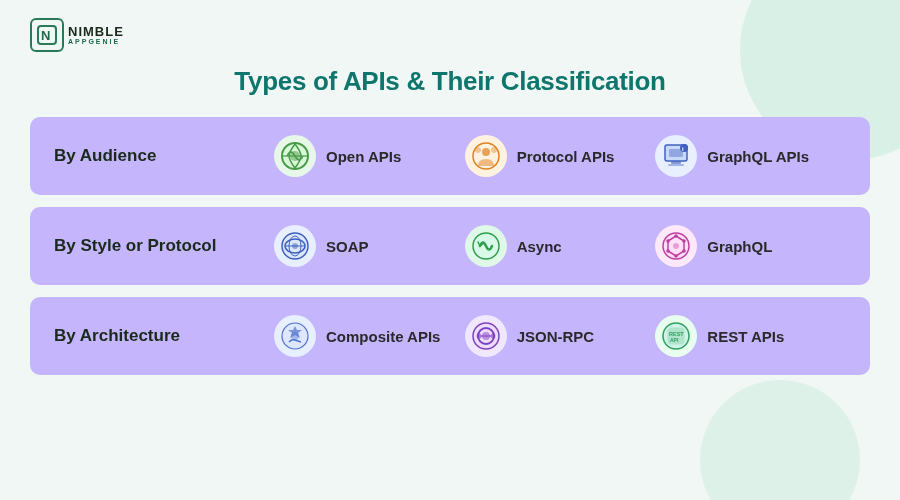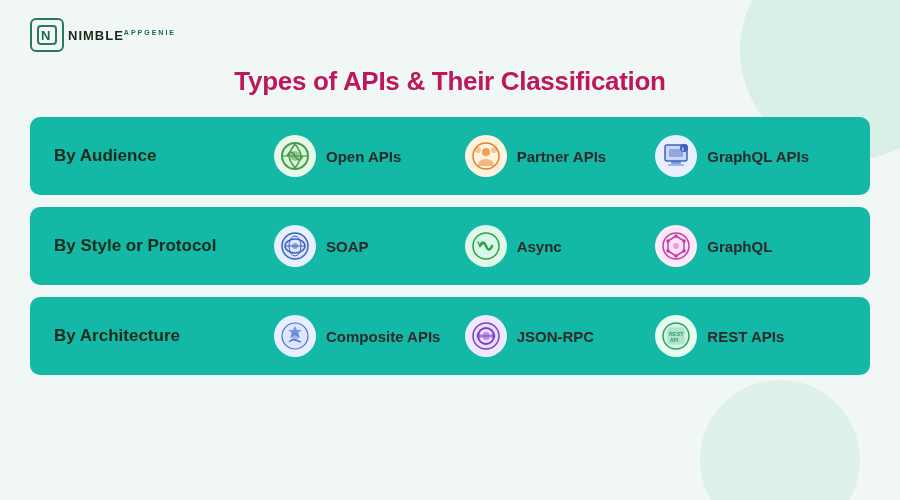--- a/index.html
+++ b/index.html
@@ -61,21 +61,21 @@
       border-radius: 6px;
       display: flex;
       align-items: center;
       justify-content: center;
       font-weight: 900;
       font-size: 15px;
       color: #1a6a4a;
     }
     .logo-text {
       display: flex;
-      flex-direction: row;
+      flex-direction: column;
       line-height: 1;
     }
     .logo-main {
       font-size: 13px;
       font-weight: 900;
       color: #1a2a1a;
       letter-spacing: 1px;
     }
     .logo-sub {
       font-size: 7px;
@@ -83,27 +83,27 @@
       letter-spacing: 2px;
       font-weight: 600;
     }
 
     
     .page-title {
       text-align: center;
       margin: 0 0 20px 0;
       font-size: 26px;
       font-weight: 800;
-      color: #be185d;
+      color: #0f766e;
       letter-spacing: -0.3px;
     }
 
     
     .category-row {
-      background: #14b8a6;
+      background: #c4b5fd;
       border-radius: 10px;
       display: flex;
       align-items: center;
       padding: 0 24px;
       margin-bottom: 12px;
       height: 78px;
     }
 
     .category-label {
       width: 220px;
@@ -230,21 +230,21 @@
       <div class="api-item">
         <div class="api-icon icon-partner-apis">
           <svg class="svg-icon" viewBox="0 0 32 32" fill="none">
             <circle cx="16" cy="16" r="13" fill="#fff3e0" stroke="#e08020" stroke-width="1.5"></circle>
             <circle cx="16" cy="12" r="4" fill="#e08020" opacity="0.7"></circle>
             <path d="M8 26 Q8 19 16 19 Q24 19 24 26" fill="#e08020" opacity="0.5"></path>
             <circle cx="24" cy="10" r="3" fill="#e08020" opacity="0.4"></circle>
             <circle cx="8" cy="10" r="3" fill="#e08020" opacity="0.4"></circle>
           </svg>
         </div>
-        <span class="api-label">Partner APIs</span>
+        <span class="api-label">Protocol APIs</span>
       </div>
 
       <div class="api-item">
         <div class="api-icon icon-internal-apis">
           <svg class="svg-icon" viewBox="0 0 32 32" fill="none">
             <rect x="5" y="5" width="22" height="16" rx="2" fill="#c8d8f8" stroke="#4060c0" stroke-width="1.5"></rect>
             <rect x="9" y="9" width="14" height="8" rx="1" fill="#4060c0" opacity="0.4"></rect>
             <rect x="11" y="21" width="10" height="3" rx="1" fill="#4060c0" opacity="0.6"></rect>
             <rect x="8" y="24" width="16" height="2" rx="1" fill="#4060c0" opacity="0.4"></rect>
             <circle cx="24" cy="8" r="4" fill="#4060c0"></circle>

